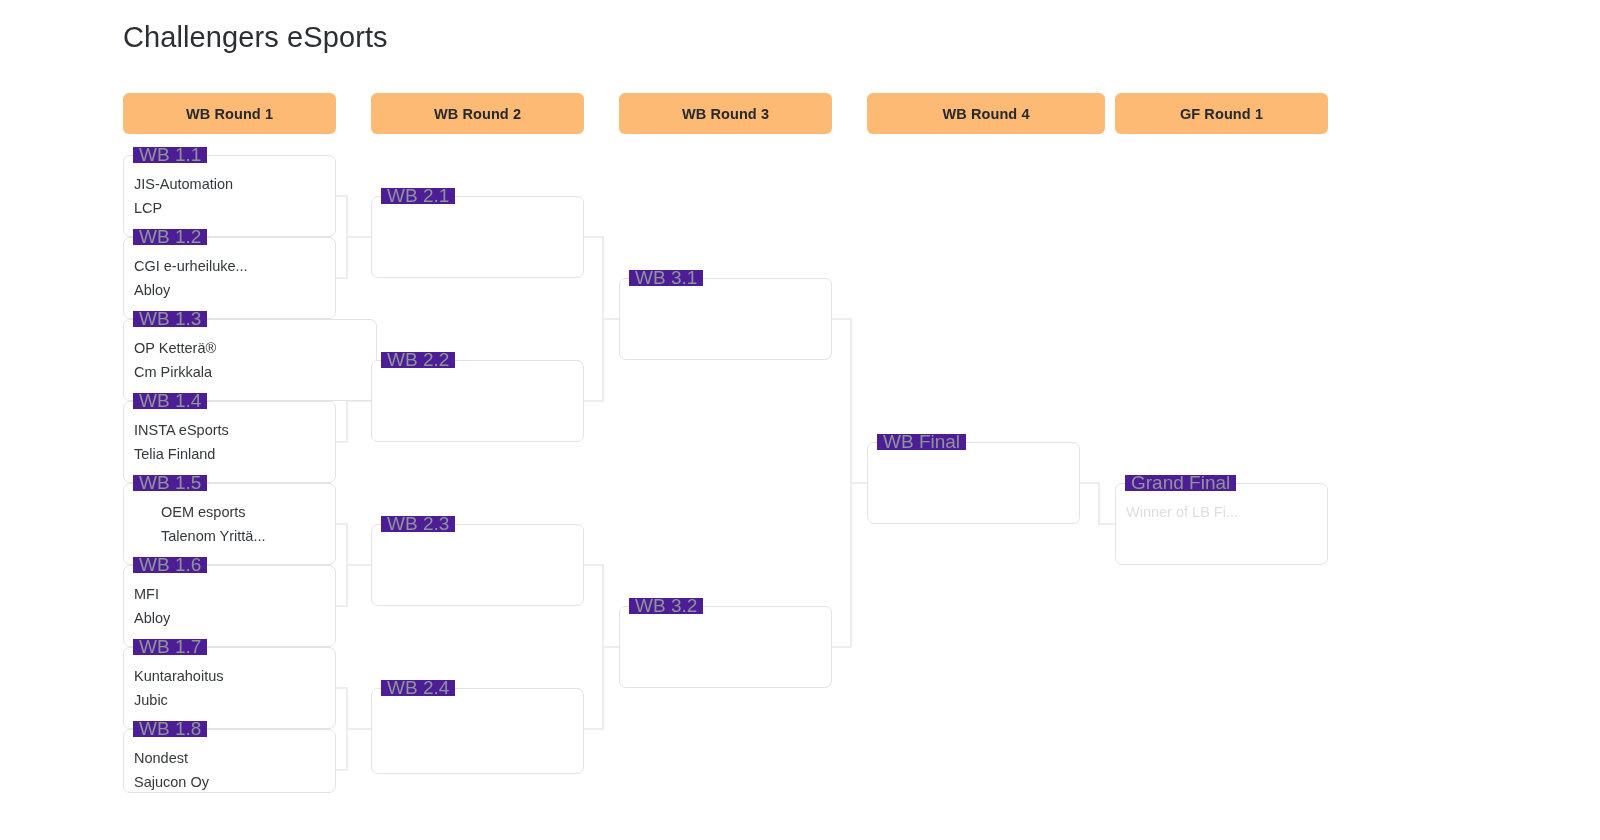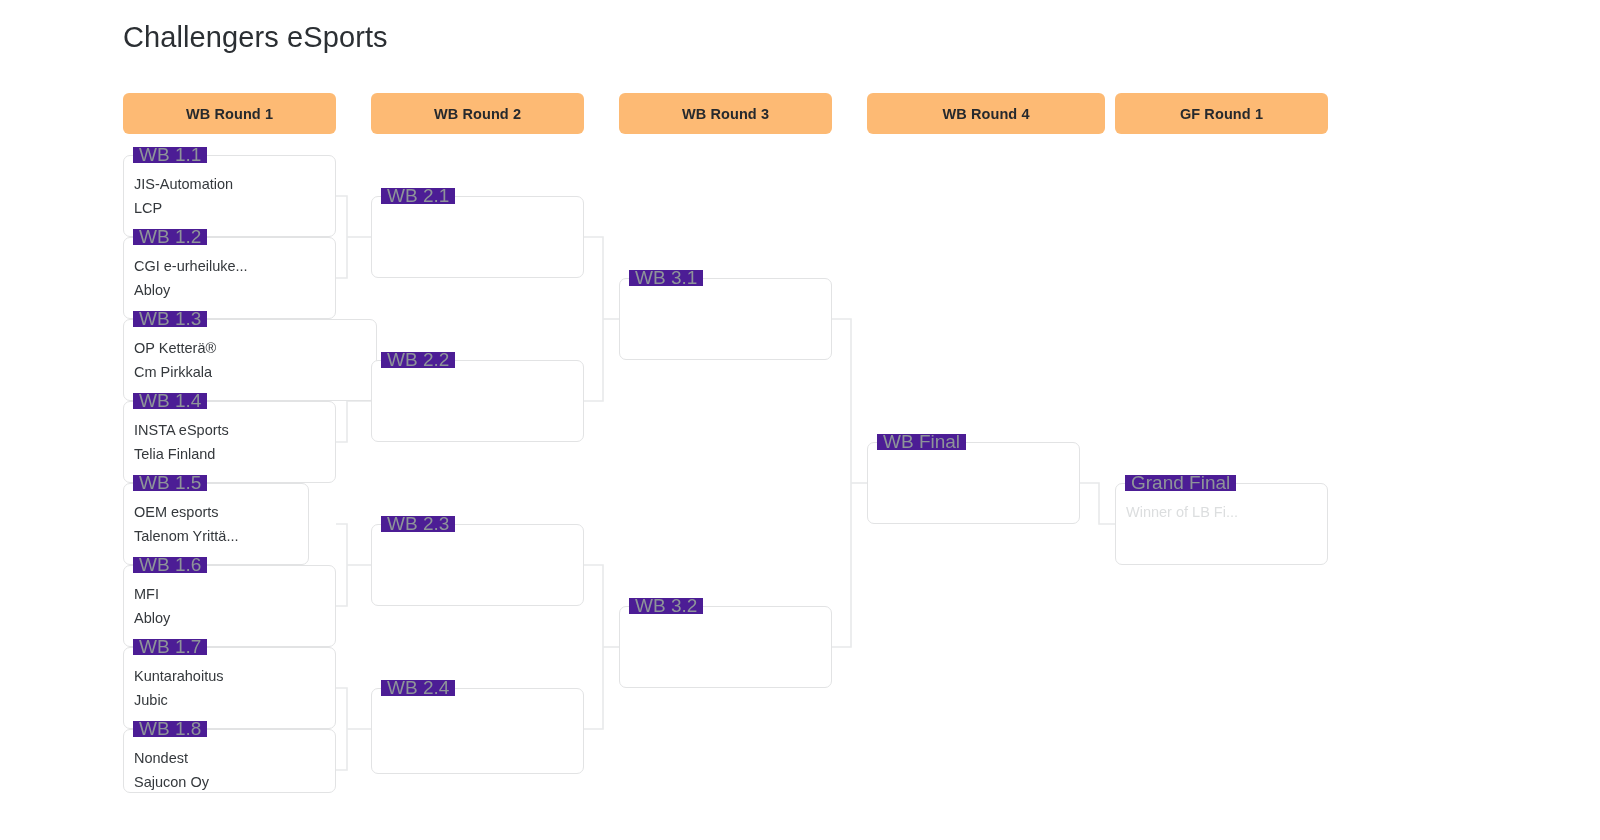--- a/index.html
+++ b/index.html
@@ -179,21 +179,21 @@
   </div>
 
   <div class="match" style="left:123px; top:401px; width:213px; height:82px;">
     <span class="match-label">WB 1.4</span>
     <div class="match-body">
       <div class="team">INSTA eSports</div>
       <div class="team">Telia Finland</div>
     </div>
   </div>
 
-  <div class="match" style="left:123px; top:483px; width:186px; height:82px;">
+  <div class="match" style="left:123px; top:483px; width:213px; height:82px;padding-left:27px;">
     <span class="match-label">WB 1.5</span>
     <div class="match-body">
       <div class="team">OEM esports</div>
       <div class="team">Talenom Yrittä...</div>
     </div>
   </div>
 
   <div class="match" style="left:123px; top:565px; width:213px; height:82px;">
     <span class="match-label">WB 1.6</span>
     <div class="match-body">

